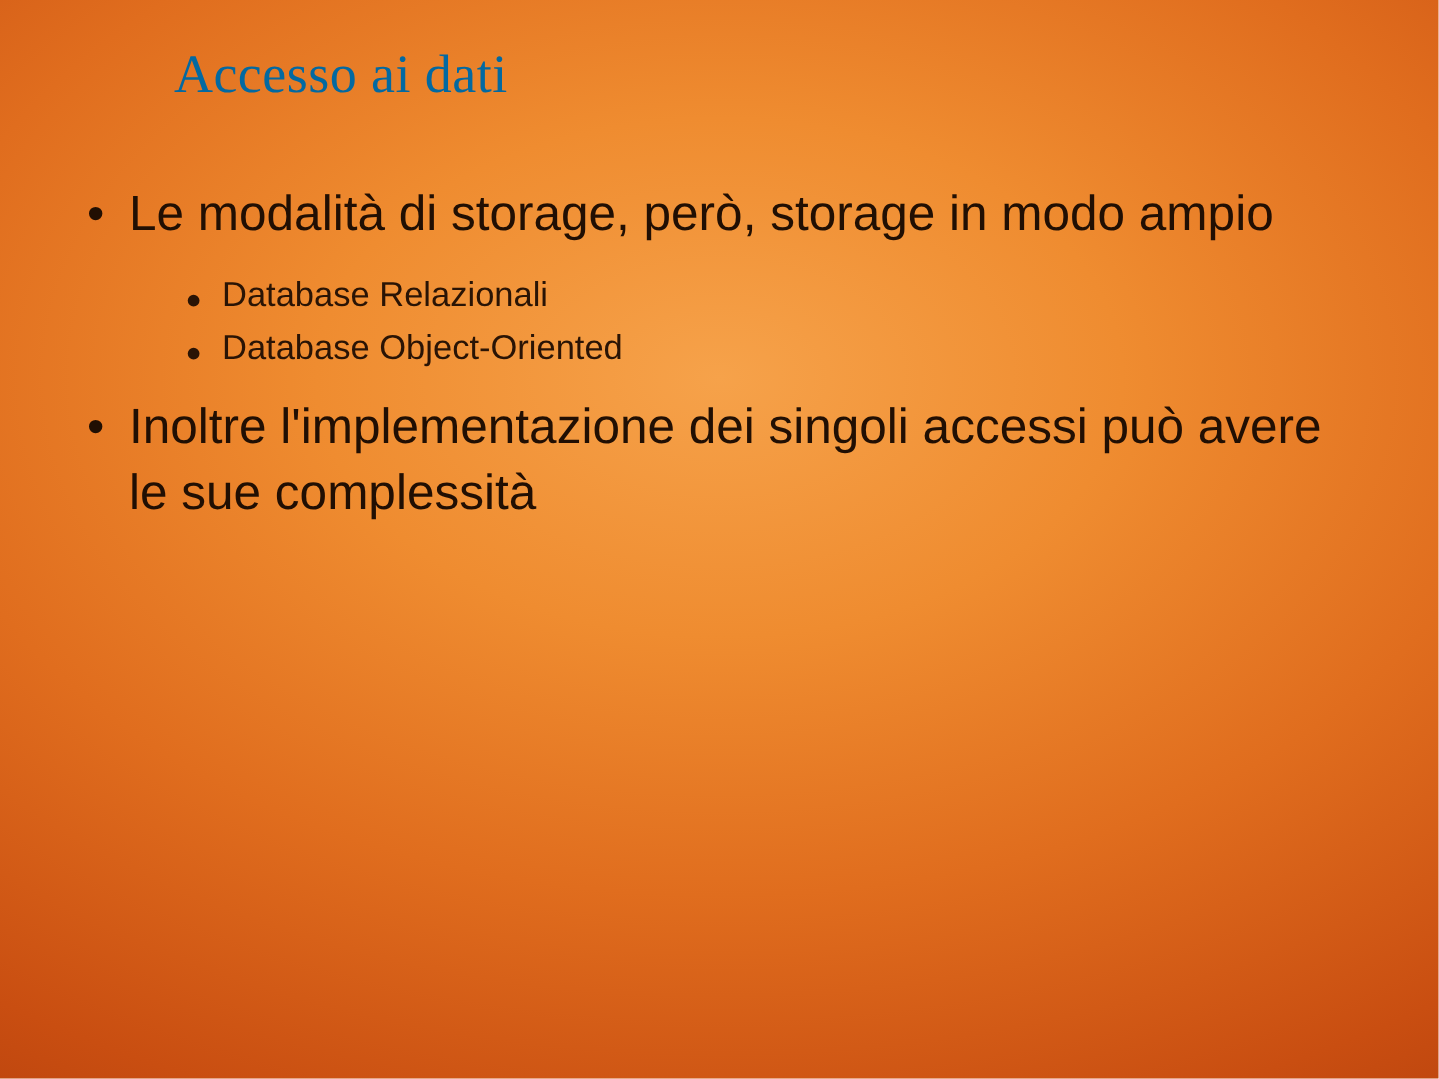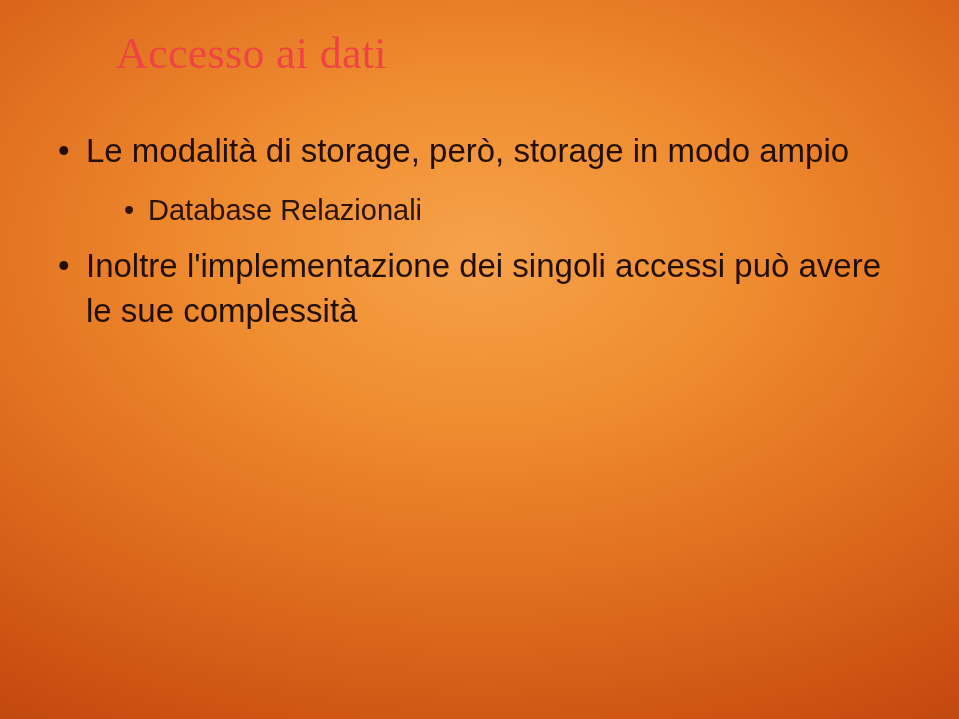--- a/index.html
+++ b/index.html
@@ -11,23 +11,23 @@
       #ef8c30 20%,
       #e06d1e 40%,
       #c94e11 60%,
       #a83509 80%,
       #7e2105 100%);
     color: #1a0d02;
     padding: 28px 58px 40px 58px;
   }
   .title {
     font-family: Georgia, "Times New Roman", serif;
-    font-size: 44px;
+    font-size: 36px;
     font-weight: 400;
-    color: #ef4444;
+    color: #0369a1;
     margin-left: 58px;
     margin-bottom: 50px;
     letter-spacing: 0.3px;
   }
   ul { list-style: none; }
   .lvl1 > li {
     position: relative;
     padding-left: 28px;
     font-size: 33px;
     line-height: 1.35;
@@ -43,21 +43,21 @@
     color: #210f03;
   }
   .lvl2 {
     margin-top: 14px;
     margin-bottom: 10px;
   }
   .lvl2 > li {
     position: relative;
     padding-left: 40px;
     margin-left: 22px;
-    font-size: 29px;
+    font-size: 23px;
     line-height: 1.55;
     color: #2a1405;
   }
   .lvl2 > li::before {
     content: "•";
     position: absolute;
     left: 16px;
     top: 0;
     font-size: 29px;
     color: #2a1405;
@@ -67,18 +67,19 @@
 </head>
 <body>
 
 <h1 class="title">Accesso ai dati</h1>
 
 <ul class="lvl1">
   <li>
     <span>Le modalità di storage, però, storage in modo ampio</span>
     <ul class="lvl2">
       <li>Database Relazionali</li>
+      <li>Database Object-Oriented</li>
     </ul>
   </li>
   <li>
     <span>Inoltre l'implementazione dei singoli accessi può avere le sue </span><span class="em">complessità</span>
   </li>
 </ul>
 
 </body></html>

